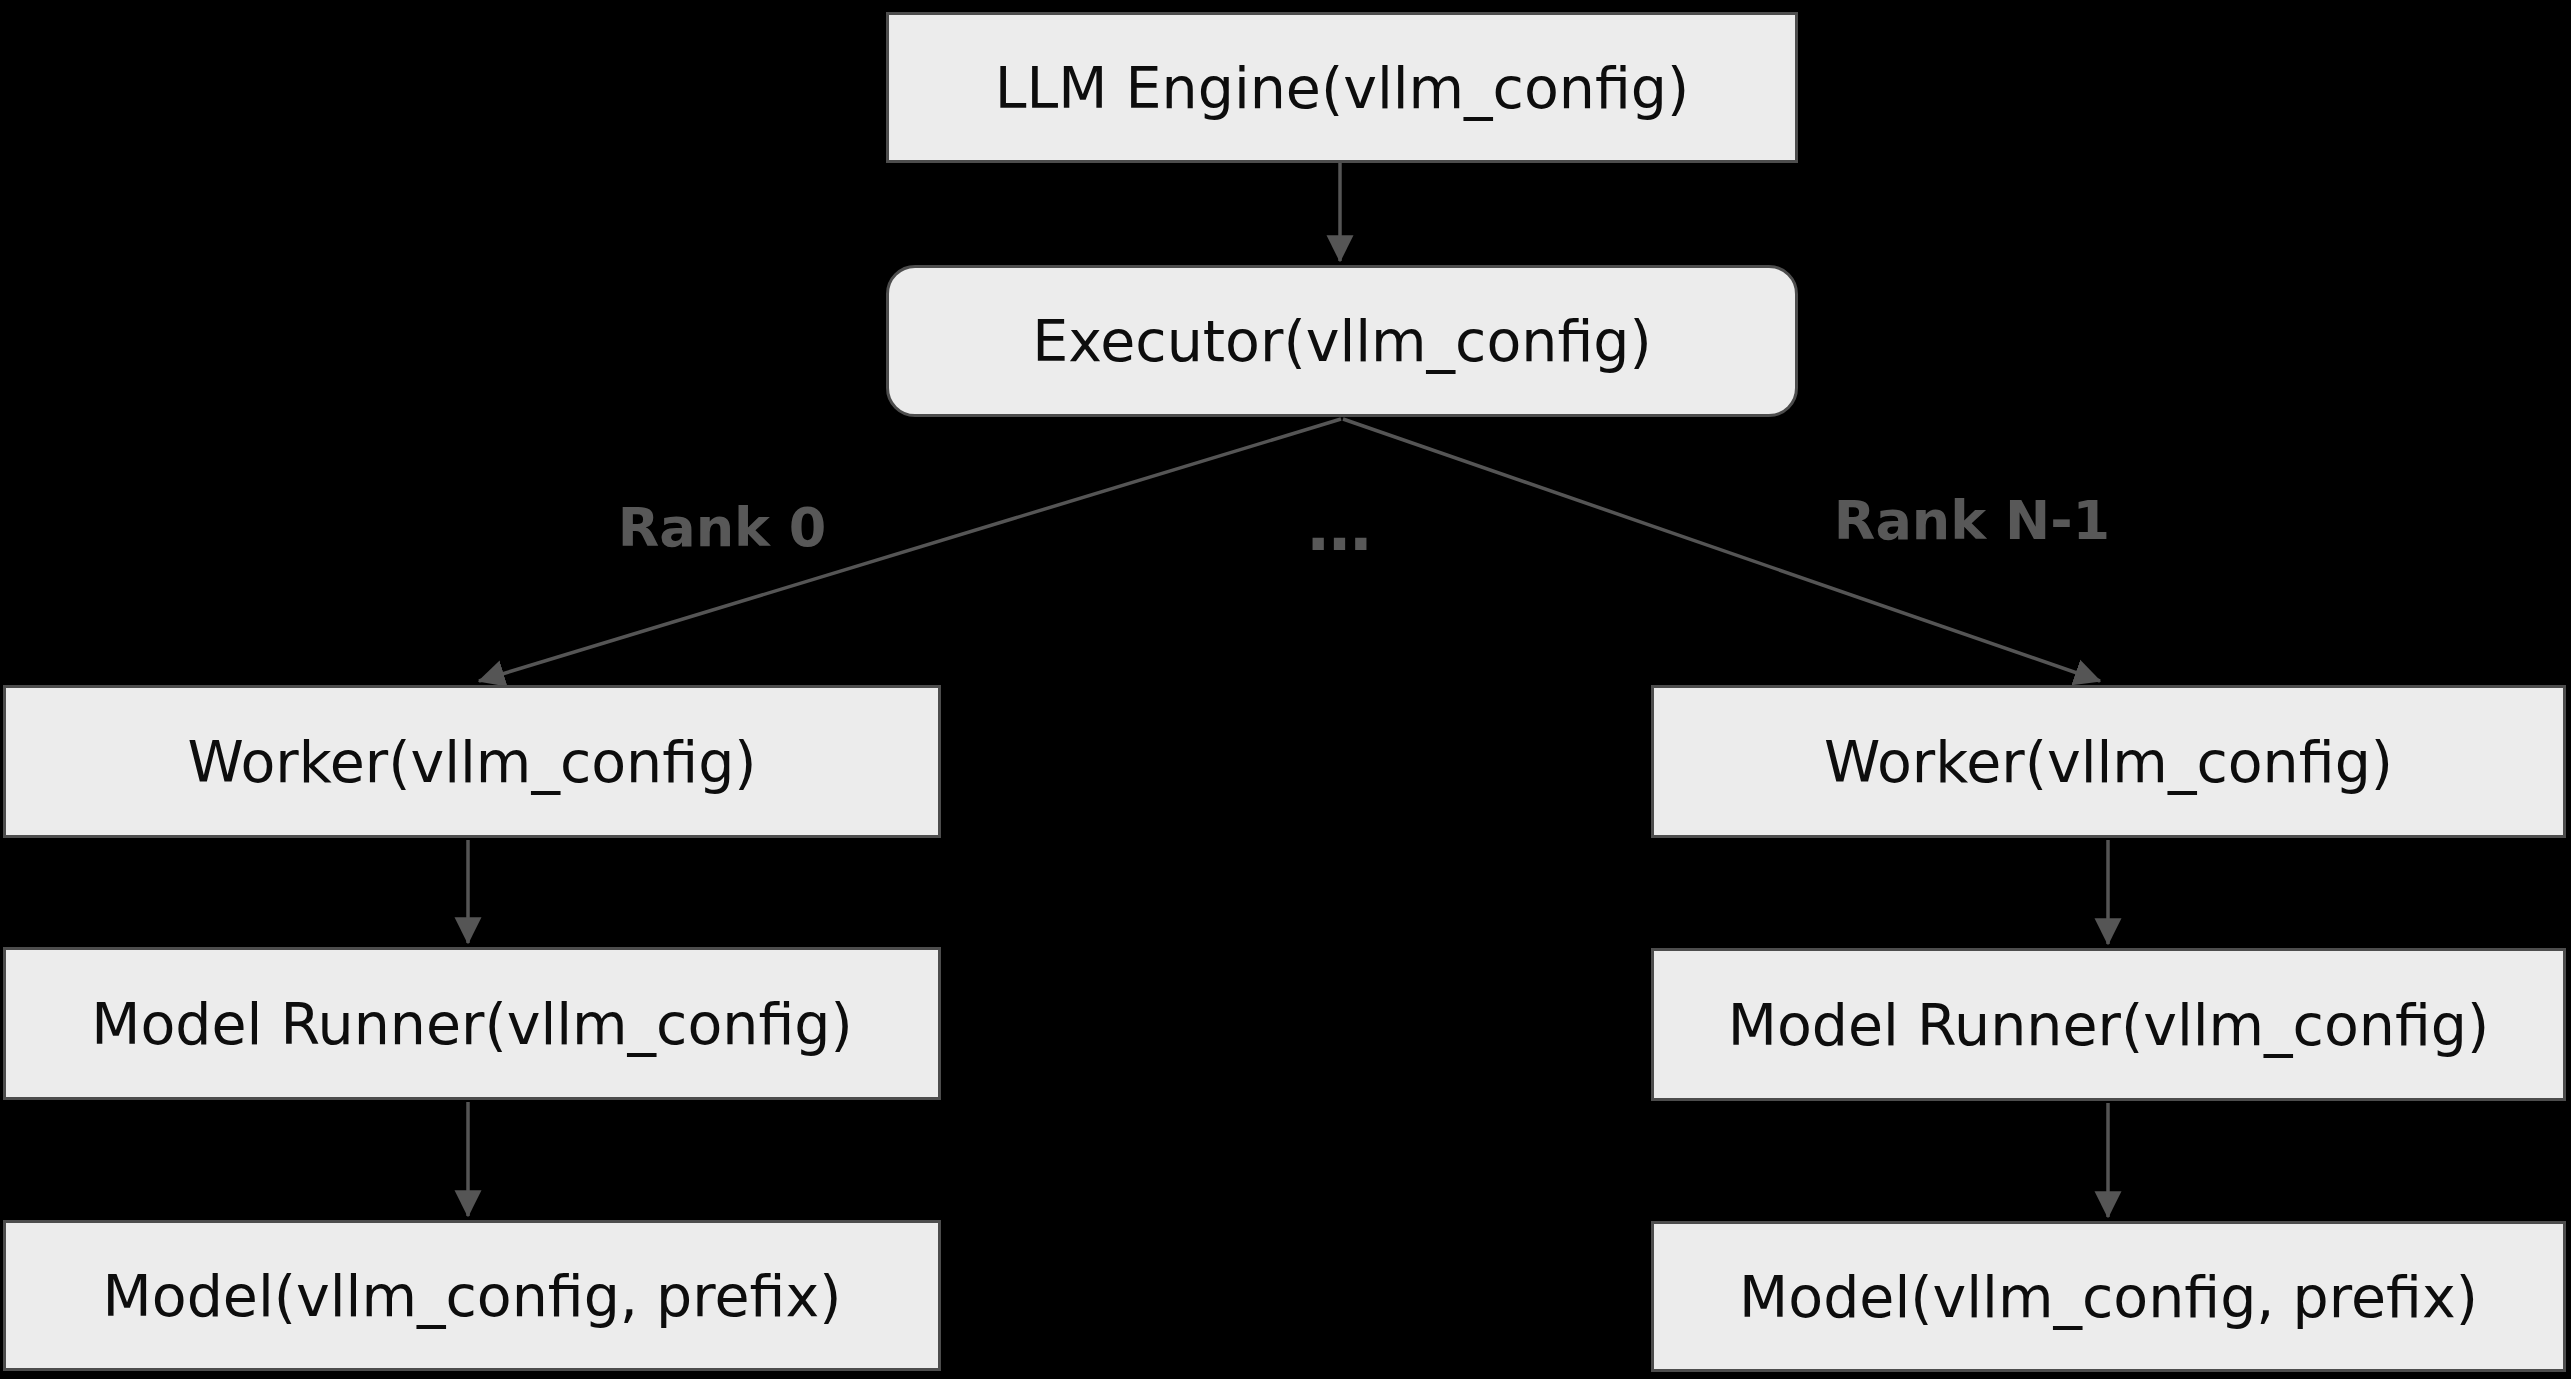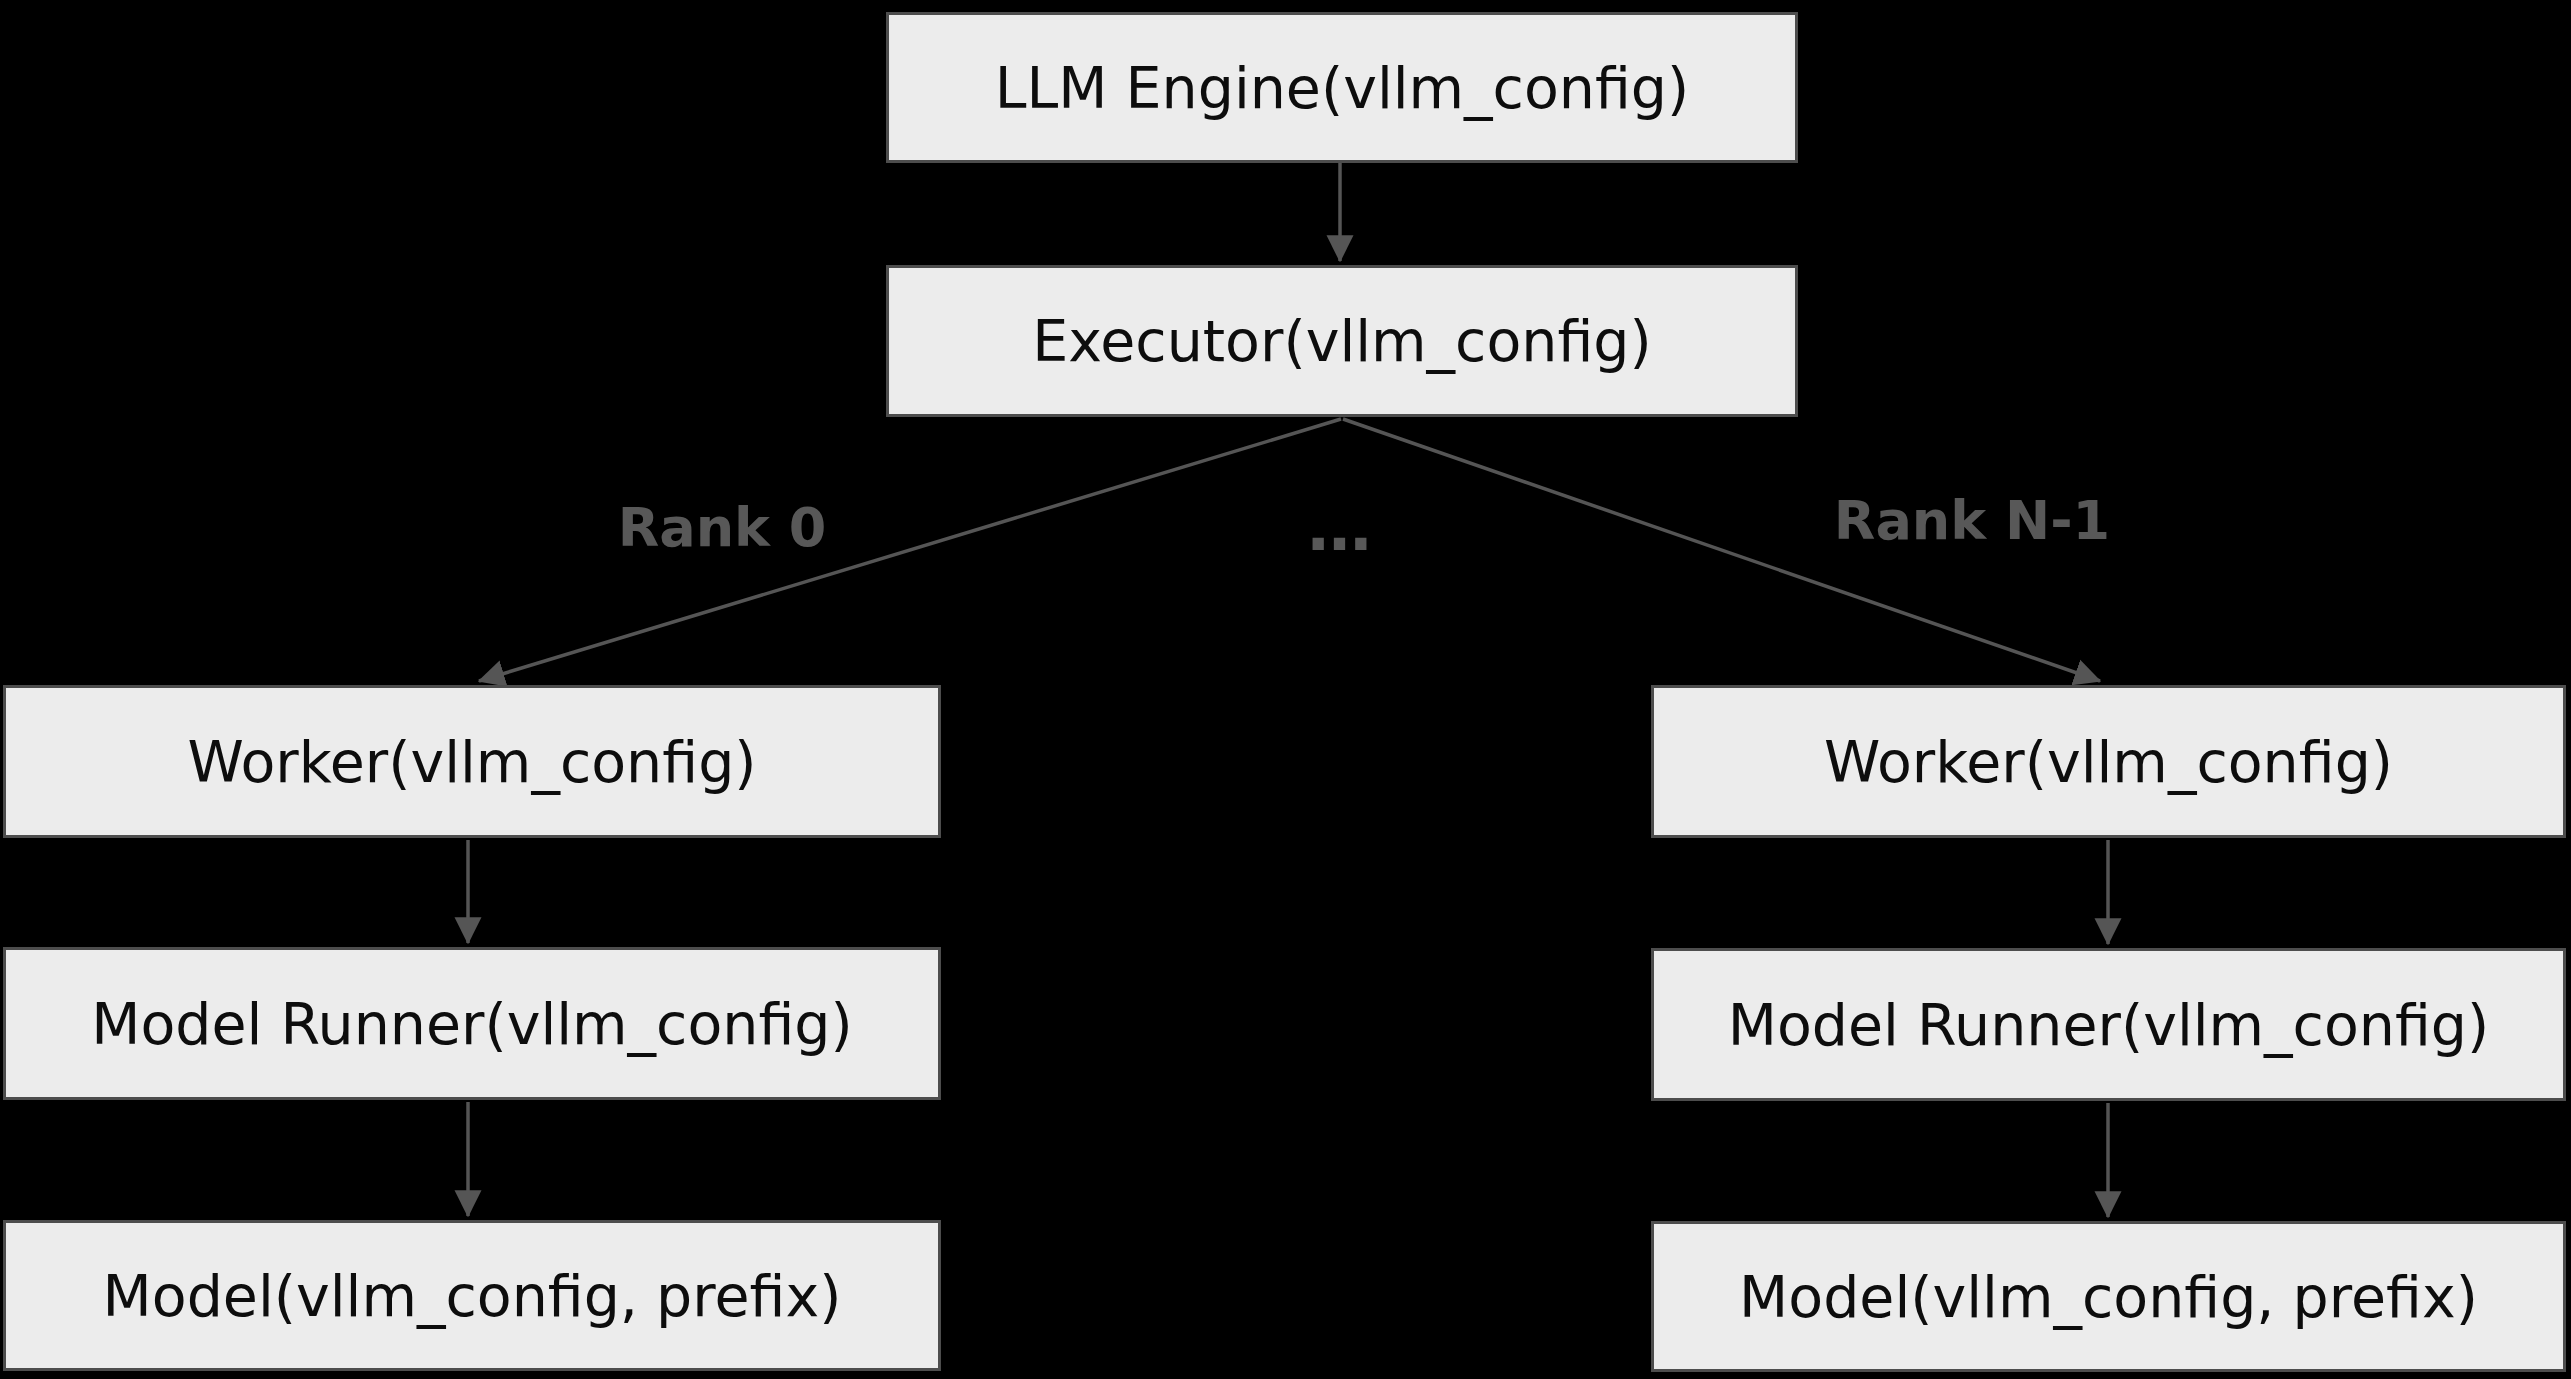--- a/index.html
+++ b/index.html
@@ -63,21 +63,21 @@
     <line x1="1341" y1="419" x2="479" y2="681" stroke="var(--edge, #555555)" stroke-width="3.5" marker-end="url(#ah)"></line>
     <line x1="1343" y1="419" x2="2100" y2="681" stroke="var(--edge, #555555)" stroke-width="3.5" marker-end="url(#ah)"></line>
     <line x1="468" y1="840" x2="468" y2="943" stroke="var(--edge, #555555)" stroke-width="3.5" marker-end="url(#ah)"></line>
     <line x1="468" y1="1102" x2="468" y2="1216" stroke="var(--edge, #555555)" stroke-width="3.5" marker-end="url(#ah)"></line>
     <line x1="2108" y1="840" x2="2108" y2="944" stroke="var(--edge, #555555)" stroke-width="3.5" marker-end="url(#ah)"></line>
     <line x1="2108" y1="1103" x2="2108" y2="1217" stroke="var(--edge, #555555)" stroke-width="3.5" marker-end="url(#ah)"></line>
   </svg>
 
   <div class="node" style="left:886px; top:12px; width:912px; height:151px;">LLM Engine(vllm_config)</div>
 
-  <div class="node" style="left:886px; top:265px; width:912px; height:152px;">Executor(vllm_config)</div>
+  <div class="node" style="left:886px; top:265px; width:912px; height:152px;border-radius:29px;">Executor(vllm_config)</div>
 
   <div class="node" style="left:3px; top:685px; width:938px; height:153px;">Worker(vllm_config)</div>
 
   <div class="node" style="left:3px; top:947px; width:938px; height:153px;">Model Runner(vllm_config)</div>
 
   <div class="node" style="left:3px; top:1220px; width:938px; height:151px;">Model(vllm_config, prefix)</div>
 
   <div class="node" style="left:1651px; top:685px; width:915px; height:153px;">Worker(vllm_config)</div>
 
   <div class="node" style="left:1651px; top:948px; width:915px; height:153px;">Model Runner(vllm_config)</div>

